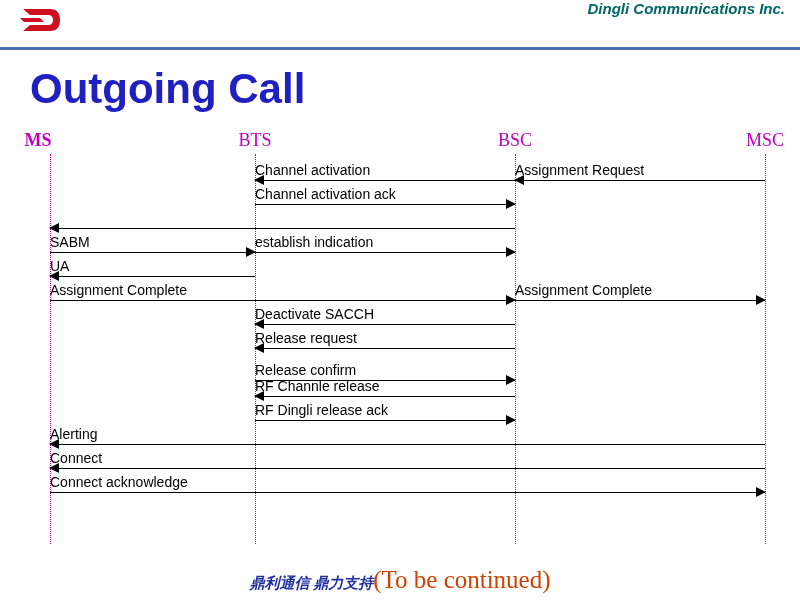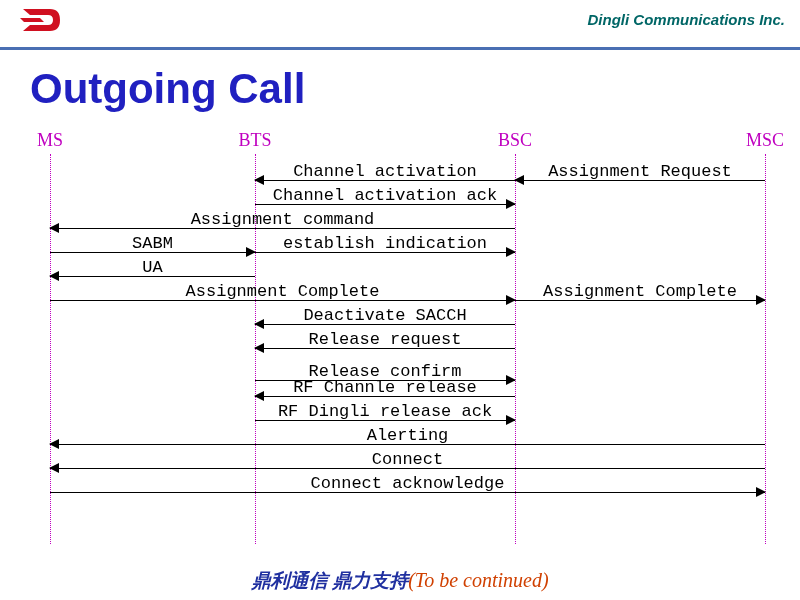--- a/index.html
+++ b/index.html
@@ -18,21 +18,21 @@
     width: 100%;
   }
   .logo {
     position: absolute;
     left: 20px;
     top: 5px;
   }
   .company {
     position: absolute;
     right: 15px;
-    top: 11px;
+    top: 0;
     color: #006666;
     font-weight: bold;
     font-style: italic;
     font-size: 15px;
   }
   .hr-line {
     position: absolute;
     top: 47px;
     left: 0;
     width: 800px;
@@ -70,24 +70,23 @@
     height: 390px;
     border-left: 1px dotted #c000c0;
   }
   .msg {
     position: absolute;
     height: 20px;
   }
   .msg-label {
     position: absolute;
     width: 100%;
-    text-align: center;
     top: -16px;
-    font-family: Liberation Mono, monospace;
-    font-size: 17px;
+    font-family: Liberation Sans, sans-serif;
+    font-size: 14px;
     color: #000;
     white-space: nowrap;
   }
   .msg-line {
     position: absolute;
     top: 2px;
     left: 0;
     right: 0;
     height: 1px;
     background: #000;
@@ -105,47 +104,46 @@
     position: absolute;
     bottom: 6px;
     width: 800px;
     text-align: center;
   }
   .footer-cn {
     font-family: "KaiTi","STKaiti",serif;
     color: #2030a0;
     font-weight: bold;
     font-style: italic;
-    font-size: 19px;
+    font-size: 15px;
   }
   .footer-en {
     font-family: "Times New Roman", serif;
     color: #d04000;
-    font-size: 20px;
-    font-style: italic;
+    font-size: 25px;
   }
 </style>
 </head>
 <body>
 
 <div class="header">
   <div class="logo">
     <svg width="40" height="30" viewBox="0 0 40 30">
       <path d="M3 4 L30 4 Q40 4 40 15 Q40 26 30 26 L3 26 L10 20 L28 20 Q33 20 33 15 Q33 10 28 10 L10 10 Z" fill="#d01020"></path>
       <path d="M0 13 L20 13 L24 17 L4 17 Z" fill="#d01020"></path>
     </svg>
   </div>
   <div class="company">Dingli Communications Inc.</div>
 </div>
 <div class="hr-line"></div>
 
 <div class="title">Outgoing Call</div>
 
 <div class="diagram" id="diagram">
-    <div class="node-label" style="left: 25px;">MS</div>
+    <div class="node-label" style="left: 13px; font-weight: bold;">MS</div>
     <div class="lifeline" style="left: 25px;"></div>
     <div class="node-label" style="left: 230px;">BTS</div>
     <div class="lifeline" style="left: 230px;"></div>
     <div class="node-label" style="left: 490px;">BSC</div>
     <div class="lifeline" style="left: 490px;"></div>
     <div class="node-label" style="left: 740px;">MSC</div>
     <div class="lifeline" style="left: 740px;"></div>
     <div class="msg" style="left: 490px; width: 250px; top: 48px;">
       <div class="msg-line"></div>
       <div class="arrow-l"></div>
@@ -157,21 +155,20 @@
       <div class="msg-label">Channel activation</div>
     </div>
     <div class="msg" style="left: 230px; width: 260px; top: 72px;">
       <div class="msg-line"></div>
       <div class="arrow-r"></div>
       <div class="msg-label">Channel activation ack</div>
     </div>
     <div class="msg" style="left: 25px; width: 465px; top: 96px;">
       <div class="msg-line"></div>
       <div class="arrow-l"></div>
-      <div class="msg-label">Assignment command</div>
     </div>
     <div class="msg" style="left: 25px; width: 205px; top: 120px;">
       <div class="msg-line"></div>
       <div class="arrow-r"></div>
       <div class="msg-label">SABM</div>
     </div>
     <div class="msg" style="left: 230px; width: 260px; top: 120px;">
       <div class="msg-line"></div>
       <div class="arrow-r"></div>
       <div class="msg-label">establish indication</div>

